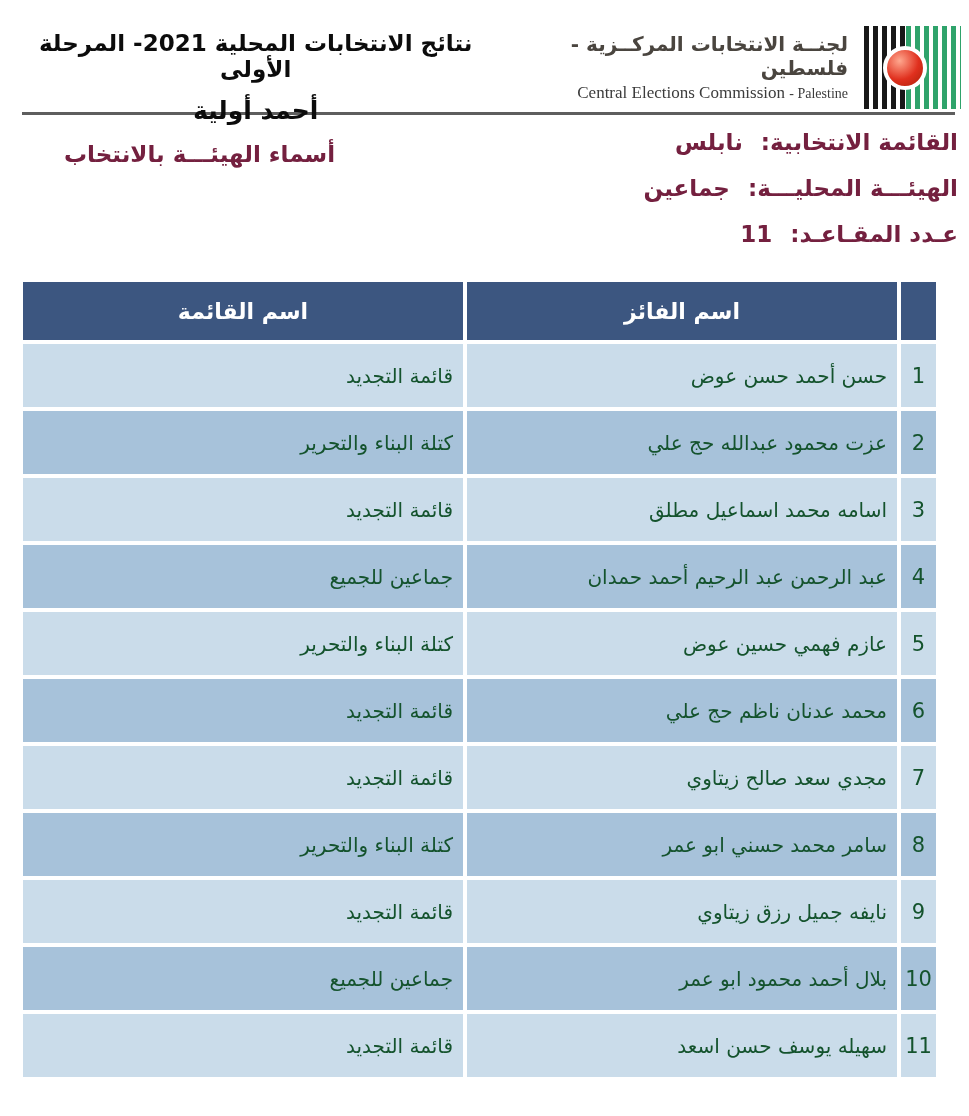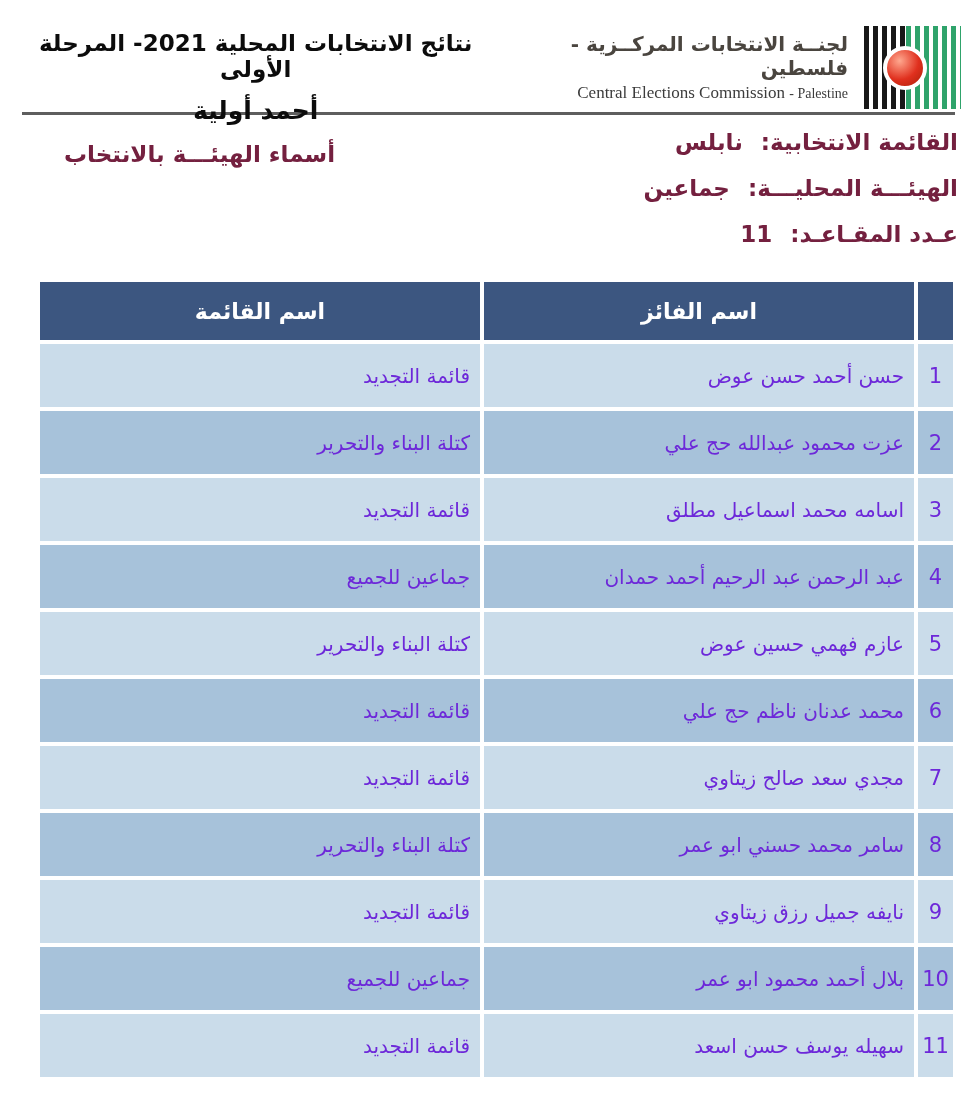--- a/index.html
+++ b/index.html
@@ -68,36 +68,36 @@
     height: 165px;
   }
   .winners-heading {
     color: var(--maroon); font-weight: bold; font-size: 23px; margin-top: 12px;
   }
   .info-lines { text-align: right; }
   .info-line { color: var(--maroon); font-weight: bold; font-size: 23px; margin-bottom: 20px; }
   .info-line .val { margin-right: 10px; }
 
   
-  .table { margin: 2px 28px 0 40px; width: 913px; }
+  .table { margin: 2px 28px 0 23px; width: 913px; }
   .t-head, .t-row {
     display: grid;
     grid-template-columns: 440px 430px 35px;
     column-gap: 4px;
   }
   .t-head { height: 58px; }
   .th {
     background: var(--header_blue);
     color: #ffffff; font-weight: bold; font-size: 22px;
     display: flex; align-items: center; justify-content: center;
   }
   .t-row { height: 63px; margin-top: 4px; }
   .t-row.light .td { background: var(--row_light); }
   .t-row.dark  .td { background: var(--row_dark); }
-  .td { display: flex; align-items: center; font-size: 20px; color: #6d28d9; }
+  .td { display: flex; align-items: center; font-size: 20px; color: #14532d; }
   .cell-list.td, .cell-winner.td { justify-content: flex-start; padding-right: 10px; }
   .cell-num { justify-content: center; font-size: 21px; }
 </style>
 </head>
 <body>
 
 <div class="header">
   <div class="title-block">
     <div class="title-l1" dir="rtl">نتائج الانتخابات المحلية 2021- المرحلة الأولى</div>
     <div class="title-l2" dir="rtl">أحمد أولية</div>

